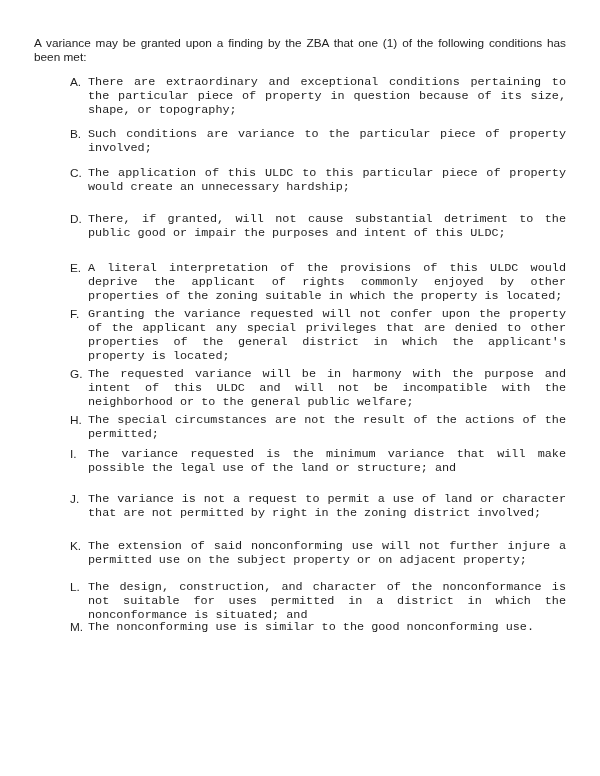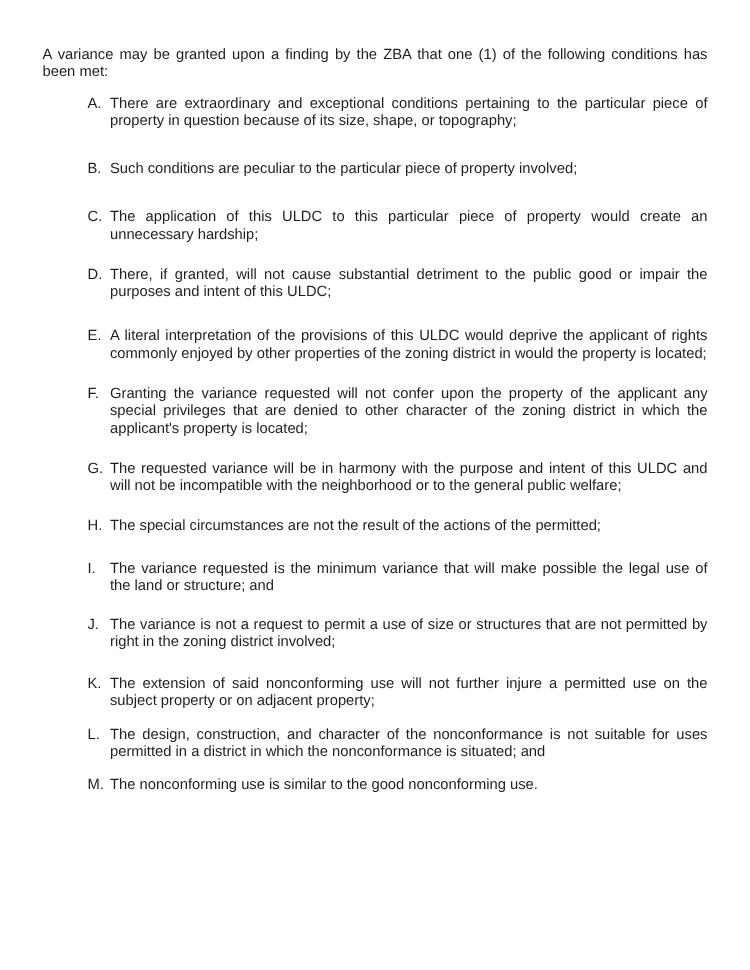--- a/index.html
+++ b/index.html
@@ -3,67 +3,67 @@
 <meta charset="utf-8">
 <style>
   html, body { margin: 0; padding: 0; background: #ffffff; }
   body { width: 600px; height: 776px; position: relative; overflow: hidden;
          font-family: "Liberation Sans", sans-serif; color: #1e1e1e; }
   .page { position: absolute; left: 0; top: 0; width: 492px; height: 776px; }
   .intro { position: absolute; left: 34px; top: 36px; width: 532px;
            font-size: 11.8px; line-height: 14px; text-align: justify; }
   .item { position: absolute; left: 70px; width: 496px; font-size: 11.8px; line-height: 14px; }
   .item .letter { position: absolute; left: 0; top: 0; width: 18px; }
-  .item .text { display: block; margin-left: 18px; text-align: justify; text-align-last: left; }
+  .item .text { display: block; margin-left: 18px; text-align: justify; text-align-last: left; font-family: Liberation Mono, monospace; }
 </style>
 </head>
 <body>
 
 <div class="page">
   <p class="intro" style="margin:0">A variance may be granted upon a finding by the ZBA that one (1) of the following conditions has been met:</p>
 
   <div class="item" style="top:75px">
     <span class="letter">A.</span>
     <span class="text">There are extraordinary and exceptional conditions pertaining to the particular piece of property in question because of its size, shape, or topography;</span>
   </div>
   <div class="item" style="top:127px">
     <span class="letter">B.</span>
-    <span class="text">Such conditions are peculiar to the particular piece of property involved;</span>
+    <span class="text">Such conditions are variance to the particular piece of property involved;</span>
   </div>
   <div class="item" style="top:166px">
     <span class="letter">C.</span>
     <span class="text">The application of this ULDC to this particular piece of property would create an unnecessary hardship;</span>
   </div>
   <div class="item" style="top:212px">
     <span class="letter">D.</span>
     <span class="text">There, if granted, will not cause substantial detriment to the public good or impair the purposes and intent of this ULDC;</span>
   </div>
   <div class="item" style="top:261px">
     <span class="letter">E.</span>
-    <span class="text">A literal interpretation of the provisions of this ULDC would deprive the applicant of rights commonly enjoyed by other properties of the zoning district in would the property is located;</span>
+    <span class="text">A literal interpretation of the provisions of this ULDC would deprive the applicant of rights commonly enjoyed by other properties of the zoning suitable in which the property is located;</span>
   </div>
   <div class="item" style="top:307px">
     <span class="letter">F.</span>
-    <span class="text">Granting the variance requested will not confer upon the property of the applicant any special privileges that are denied to other character of the zoning district in which the applicant's property is located;</span>
+    <span class="text">Granting the variance requested will not confer upon the property of the applicant any special privileges that are denied to other properties of the general district in which the applicant's property is located;</span>
   </div>
   <div class="item" style="top:367px">
     <span class="letter">G.</span>
     <span class="text">The requested variance will be in harmony with the purpose and intent of this ULDC and will not be incompatible with the neighborhood or to the general public welfare;</span>
   </div>
   <div class="item" style="top:413px">
     <span class="letter">H.</span>
     <span class="text">The special circumstances are not the result of the actions of the permitted;</span>
   </div>
   <div class="item" style="top:447px">
     <span class="letter">I.</span>
     <span class="text">The variance requested is the minimum variance that will make possible the legal use of the land or structure; and</span>
   </div>
   <div class="item" style="top:492px">
     <span class="letter">J.</span>
-    <span class="text">The variance is not a request to permit a use of size or structures that are not permitted by right in the zoning district involved;</span>
+    <span class="text">The variance is not a request to permit a use of land or character that are not permitted by right in the zoning district involved;</span>
   </div>
   <div class="item" style="top:539px">
     <span class="letter">K.</span>
     <span class="text">The extension of said nonconforming use will not further injure a permitted use on the subject property or on adjacent property;</span>
   </div>
   <div class="item" style="top:580px">
     <span class="letter">L.</span>
     <span class="text">The design, construction, and character of the nonconformance is not suitable for uses permitted in a district in which the nonconformance is situated; and</span>
   </div>
   <div class="item" style="top:620px">

